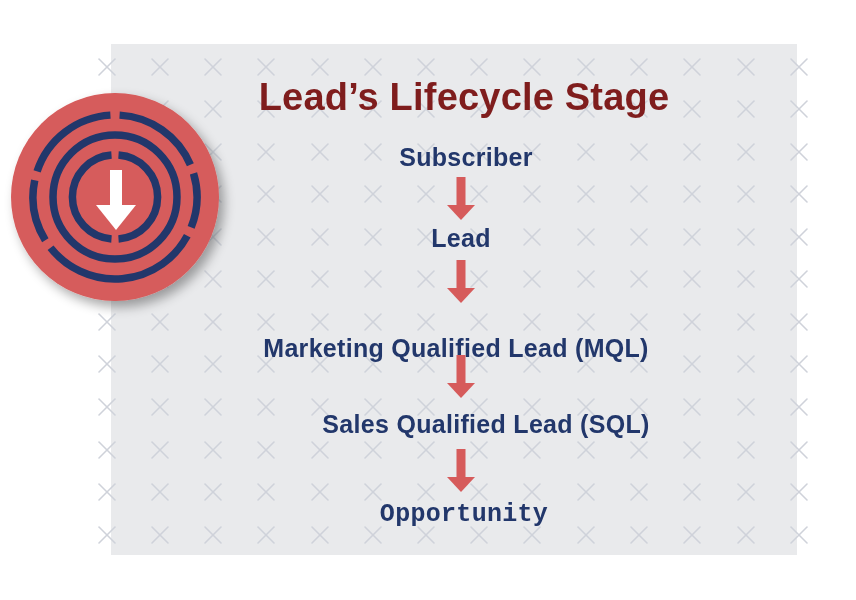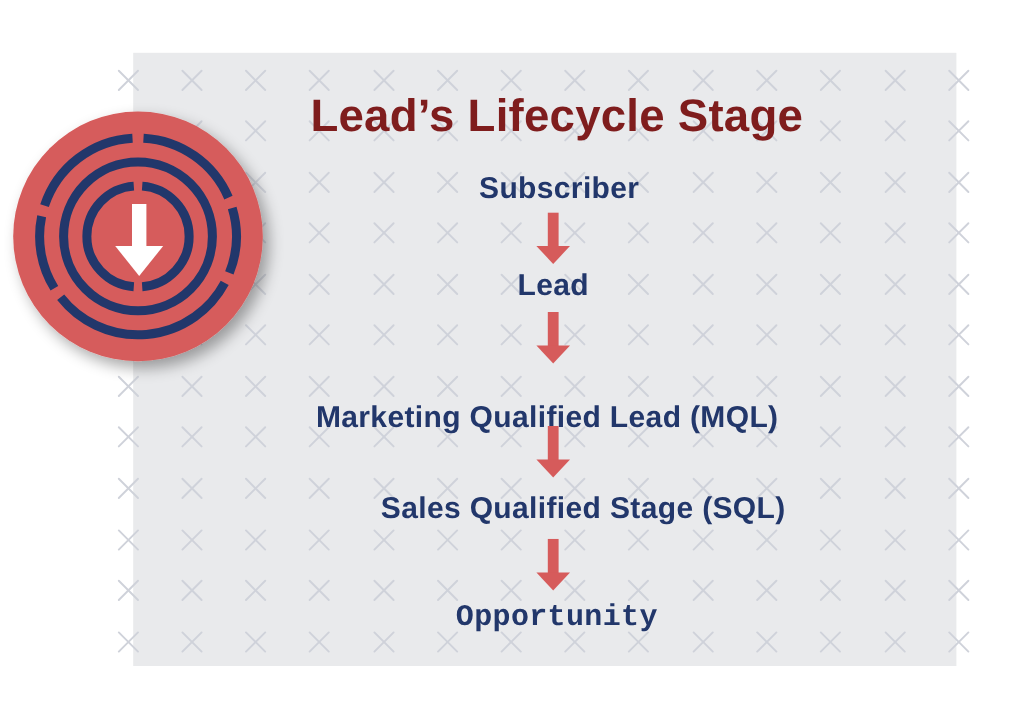--- a/index.html
+++ b/index.html
@@ -211,21 +211,21 @@
   <rect x="10.5" y="0" width="9" height="29" fill="#D65B5B"></rect>
   <polygon points="1,28 29,28 15,43" fill="#D65B5B"></polygon>
 </svg>
 
 <div class="stage" style="left:224px; top:313px; width:464px;margin-top:20px;">Marketing Qualified Lead (MQL)</div>
 <svg class="arrow" style="left:446px; top:355px; height:44px;" viewBox="0 0 30 44">
   <rect x="10.5" y="0" width="9" height="29" fill="#D65B5B"></rect>
   <polygon points="1,28 29,28 15,43" fill="#D65B5B"></polygon>
 </svg>
 
-<div class="stage" style="left:290px; top:409px; width:392px;">Sales Qualified Stage (SQL)</div>
+<div class="stage" style="left:290px; top:409px; width:392px;">Sales Qualified Lead (SQL)</div>
 <svg class="arrow" style="left:446px; top:449px; height:44px;" viewBox="0 0 30 44">
   <rect x="10.5" y="0" width="9" height="29" fill="#D65B5B"></rect>
   <polygon points="1,28 29,28 15,43" fill="#D65B5B"></polygon>
 </svg>
 
 <div class="stage" style="left:370px; top:500px; width:188px;font-family:Liberation Mono, monospace;">Opportunity</div>
 
 <svg class="badge" viewBox="0 0 210 210" xmlns="http://www.w3.org/2000/svg" style="overflow:visible">
   <defs>
     <filter id="sh" x="-30%" y="-30%" width="160%" height="160%">

